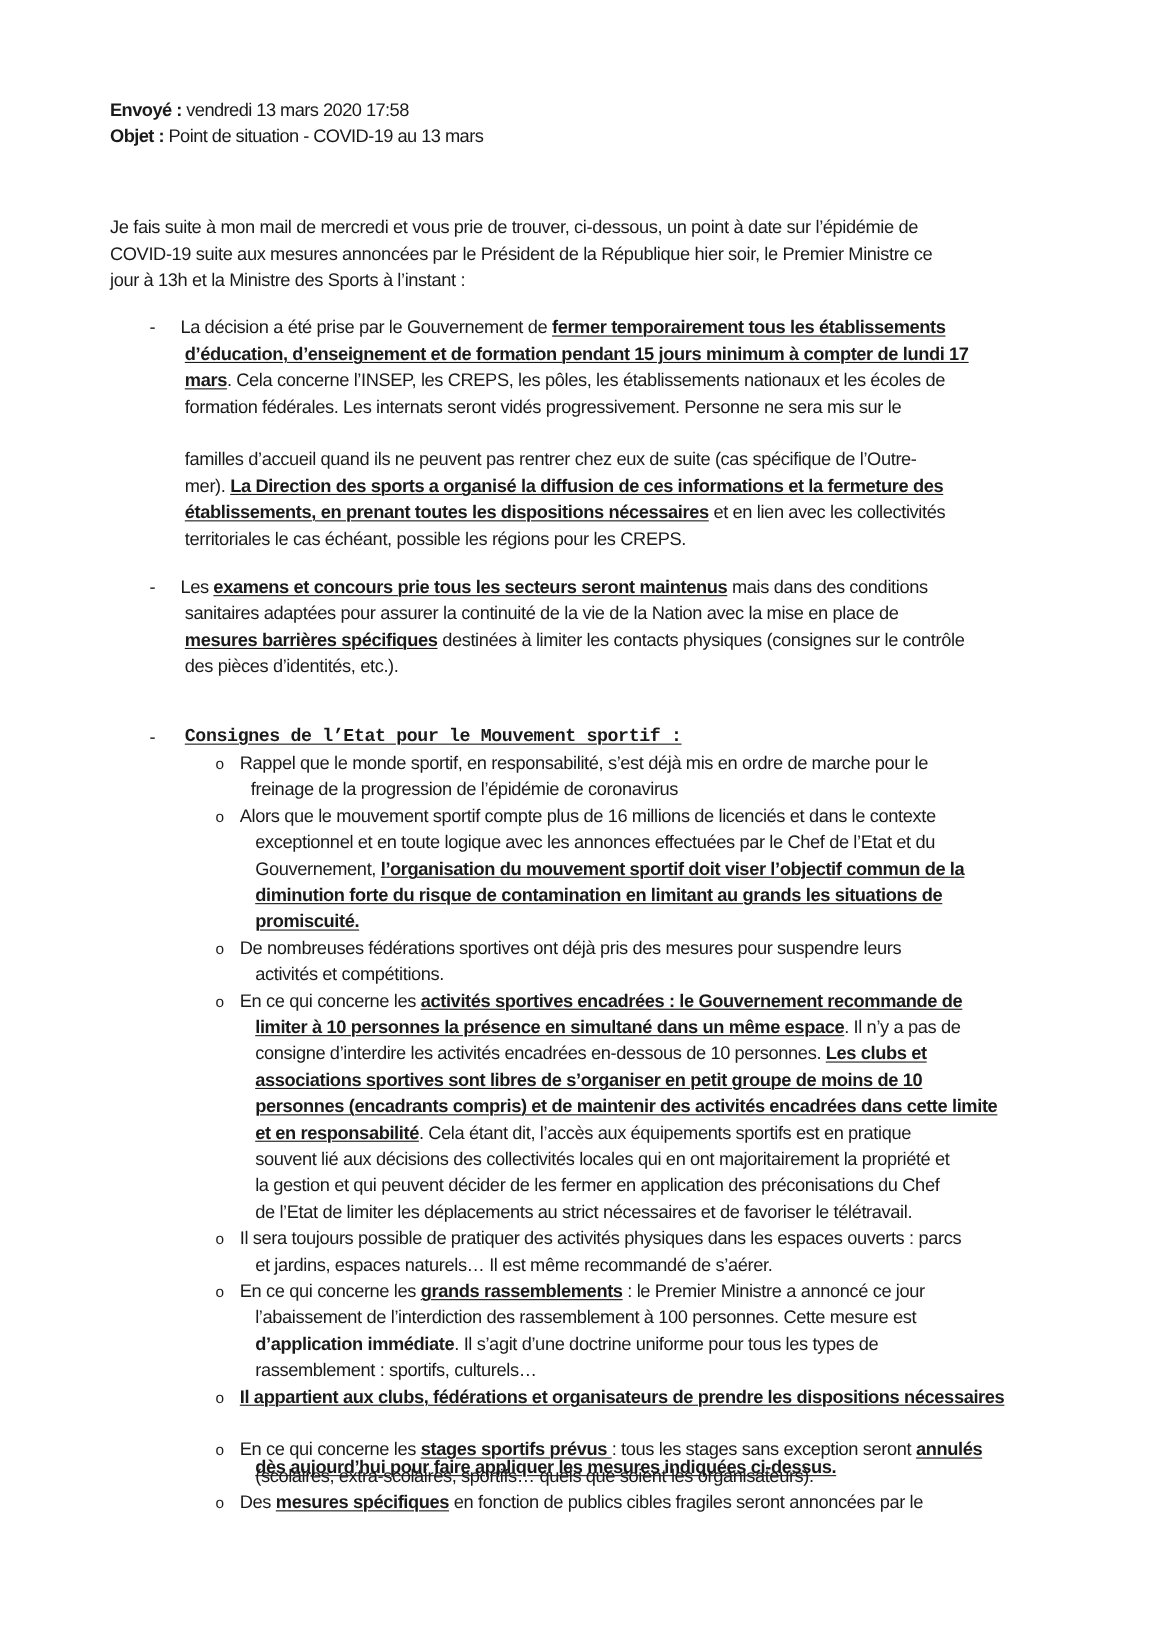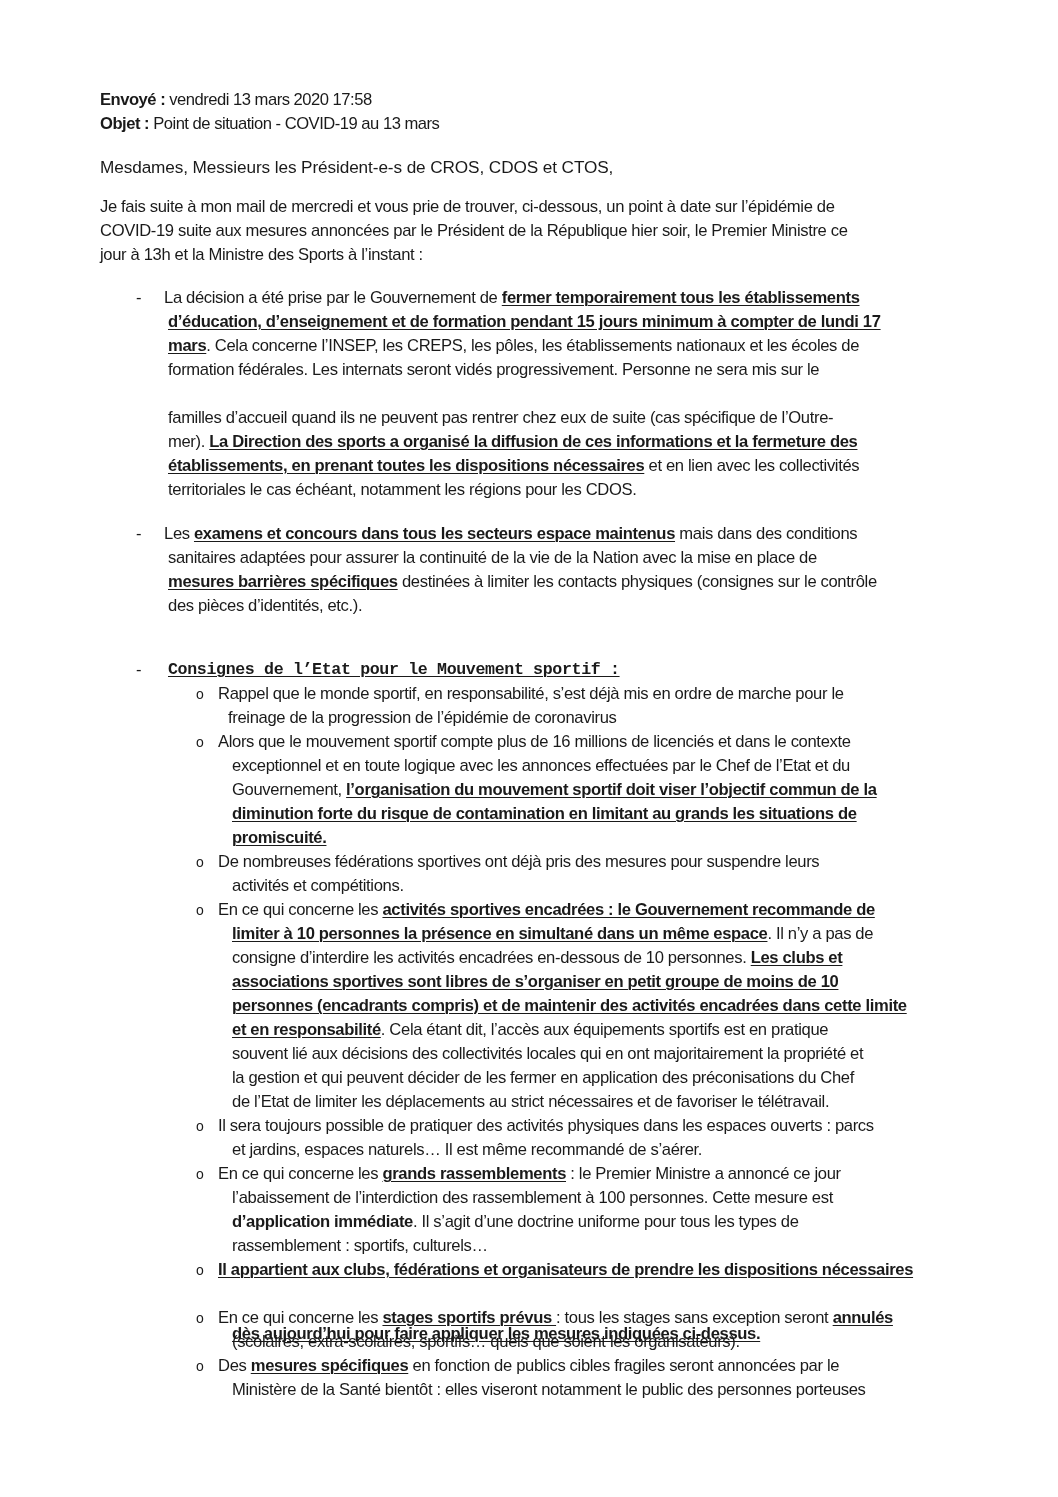--- a/index.html
+++ b/index.html
@@ -15,38 +15,37 @@
     .circ { position: absolute; font-size: 14px; line-height: 24px; }
   </style>
 </head>
 <body>
 
 <div class="page">
 
   <div class="line hdr" style="left:100px;top:88px;"><b>Envoyé :</b><span> vendredi 13 mars 2020 17:58</span></div>
   <div class="line hdr" style="left:100px;top:112px;"><b>Objet :</b><span> Point de situation - COVID-19 au 13 mars</span></div>
 
-  <div class="line" style="left:100px;top:155px;font-size:17.2px;letter-spacing:-0.1px;">Mesdames, Messieurs les Président-e-s de CROS, CDOS et CTOS,</div>
 
   <div class="line" style="left:100px;top:195px;">Je fais suite à mon mail de mercredi et vous prie de trouver, ci-dessous, un point à date sur l’épidémie de</div>
   <div class="line" style="left:100px;top:219px;">COVID-19 suite aux mesures annoncées par le Président de la République hier soir, le Premier Ministre ce</div>
   <div class="line" style="left:100px;top:243px;">jour à 13h et la Ministre des Sports à l’instant :</div>
 
   <div class="dash" style="left:136px;top:286px;">-</div>
   <div class="line" style="left:164px;top:286px;"><span> La décision a été prise par le Gouvernement de </span><b><u>fermer temporairement tous les établissements</u></b></div>
   <div class="line b u" style="left:168px;top:310px;">d’éducation, d’enseignement et de formation pendant 15 jours minimum à compter de lundi 17</div>
   <div class="line" style="left:168px;top:334px;"><b><u>mars</u></b><span>. Cela concerne l’INSEP, les CREPS, les pôles, les établissements nationaux et les écoles de</span></div>
   <div class="line" style="left:168px;top:358px;">formation fédérales. Les internats seront vidés progressivement. Personne ne sera mis sur le</div>
   <div class="line" style="left:168px;top:406px;">familles d’accueil quand ils ne peuvent pas rentrer chez eux de suite (cas spécifique de l’Outre-</div>
   <div class="line" style="left:168px;top:430px;"><span>mer). </span><b><u>La Direction des sports a organisé la diffusion de ces informations et la fermeture des</u></b></div>
   <div class="line" style="left:168px;top:454px;"><b><u>établissements, en prenant toutes les dispositions nécessaires</u></b><span> et en lien avec les collectivités</span></div>
-  <div class="line" style="left:168px;top:478px;">territoriales le cas échéant, notamment les régions pour les CDOS.</div>
+  <div class="line" style="left:168px;top:478px;">territoriales le cas échéant, possible les régions pour les CREPS.</div>
 
   <div class="dash" style="left:136px;top:522px;">-</div>
-  <div class="line" style="left:164px;top:522px;"><span> Les </span><b><u>examens et concours dans tous les secteurs espace maintenus</u></b><span> mais dans des conditions</span></div>
+  <div class="line" style="left:164px;top:522px;"><span> Les </span><b><u>examens et concours prie tous les secteurs seront maintenus</u></b><span> mais dans des conditions</span></div>
   <div class="line" style="left:168px;top:546px;">sanitaires adaptées pour assurer la continuité de la vie de la Nation avec la mise en place de</div>
   <div class="line" style="left:168px;top:570px;"><b><u>mesures barrières spécifiques</u></b><span> destinées à limiter les contacts physiques (consignes sur le contrôle</span></div>
   <div class="line" style="left:168px;top:594px;">des pièces d’identités, etc.).</div>
 
   <div class="dash" style="left:136px;top:658px;">-</div>
   <div class="line b u" style="left:168px;top:658px;font-family:Liberation Mono, monospace;">Consignes de l’Etat pour le Mouvement sportif :</div>
 
   <div class="circ" style="left:196px;top:682px;">o</div>
   <div class="line" style="left:218px;top:682px;">Rappel que le monde sportif, en responsabilité, s’est déjà mis en ordre de marche pour le</div>
   <div class="line" style="left:228px;top:706px;">freinage de la progression de l’épidémie de coronavirus</div>
@@ -86,15 +85,14 @@
   <div class="circ" style="left:196px;top:1258px;">o</div>
   <div class="line b u" style="left:218px;top:1258px;">Il appartient aux clubs, fédérations et organisateurs de prendre les dispositions nécessaires</div>
   <div class="line b u" style="left:232px;top:1282px;margin-top:40px;">dès aujourd’hui pour faire appliquer les mesures indiquées ci-dessus.</div>
 
   <div class="circ" style="left:196px;top:1306px;">o</div>
   <div class="line" style="left:218px;top:1306px;"><span>En ce qui concerne les </span><b><u>stages sportifs prévus </u></b><span>: tous les stages sans exception seront </span><b><u>annulés</u></b></div>
   <div class="line" style="left:232px;top:1330px;">(scolaires, extra-scolaires, sportifs… quels que soient les organisateurs).</div>
 
   <div class="circ" style="left:196px;top:1354px;">o</div>
   <div class="line" style="left:218px;top:1354px;"><span>Des </span><b><u>mesures spécifiques</u></b><span> en fonction de publics cibles fragiles seront annoncées par le</span></div>
-  <div class="line" style="left:232px;top:1378px;">Ministère de la Santé bientôt : elles viseront notamment le public des personnes porteuses</div>
 
 </div>
 
 </body></html>

